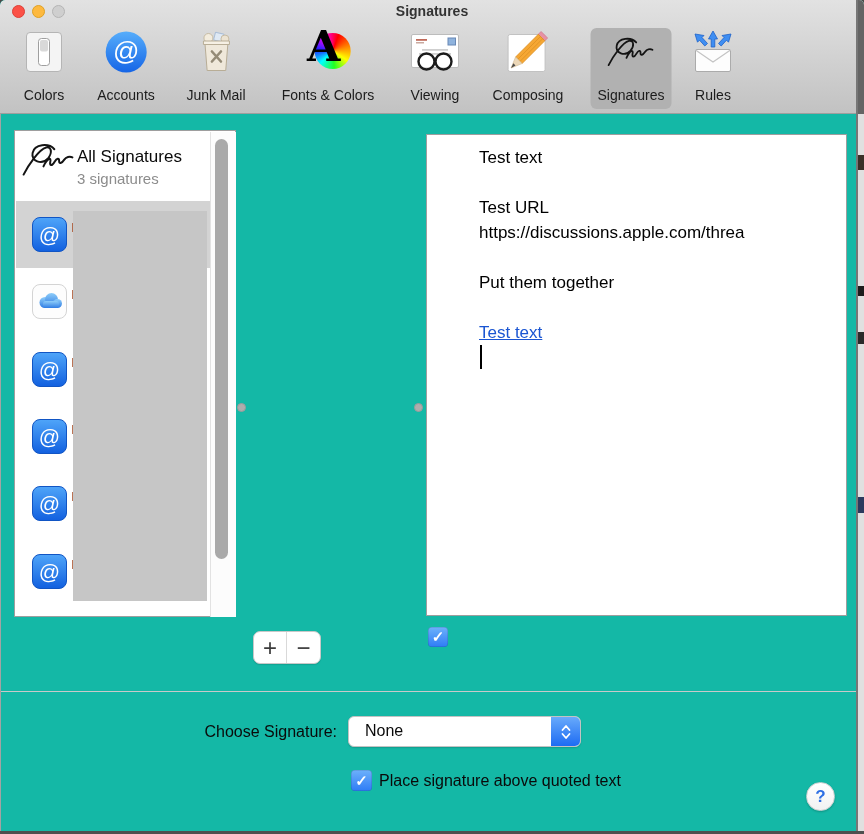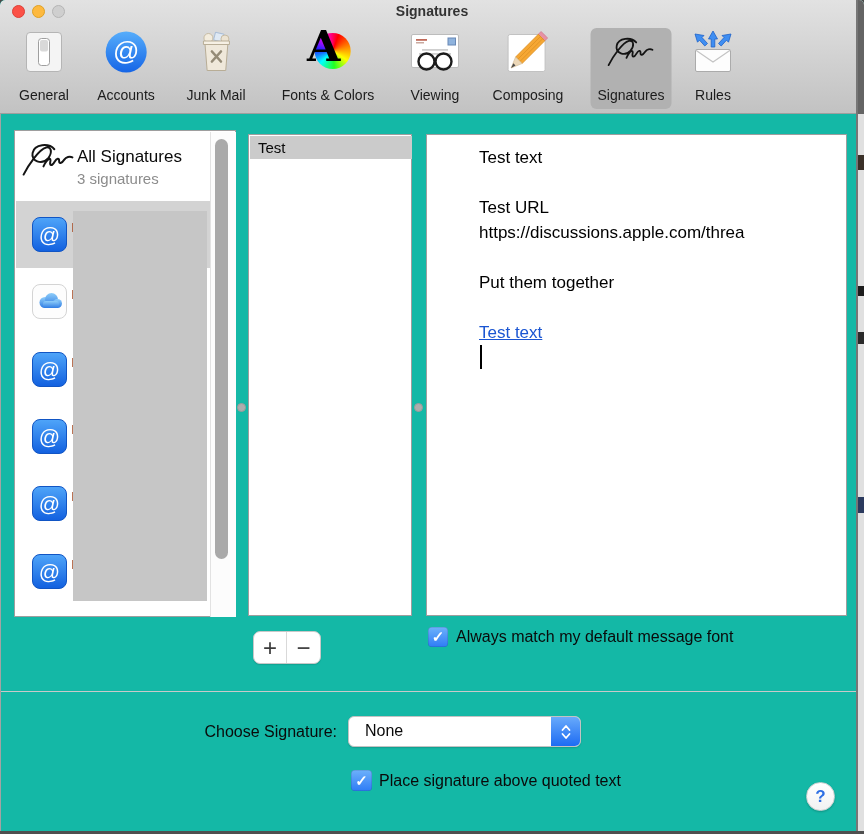--- a/index.html
+++ b/index.html
@@ -117,21 +117,21 @@
     </div>
     <div id="toolbar">
         <div class="tb-item" style="left: 44px;">
           <span class="tb-icon">
             <svg width="46" height="46" viewBox="0 0 46 46">
               <rect x="5.5" y="2.5" width="35" height="39" rx="3.5" fill="#f4f4f4" stroke="#b5b5b5"></rect>
               <rect x="17.5" y="8.5" width="11" height="27" rx="3" fill="#fff" stroke="#9f9f9f"></rect>
               <rect x="19" y="10" width="8" height="11.5" rx="2" fill="#d9d9d9"></rect>
             </svg>
           </span>
-          <span class="tb-label">General</span>
+          <span class="tb-label">Colors</span>
         </div>
         <div class="tb-item" style="left: 126px;">
           <span class="tb-icon">
             <svg width="46" height="46" viewBox="0 0 46 46">
               <defs>
                 <linearGradient id="accg" x1="0" y1="0" x2="0" y2="1">
                   <stop offset="0" stop-color="#56adfb"></stop>
                   <stop offset="1" stop-color="#1565e6"></stop>
                 </linearGradient>
               </defs>
@@ -313,23 +313,20 @@
     <div id="redaction"></div>
     <div id="lp-scroll-sep"></div>
     <div id="lp-scroll-track">
       <div id="lp-scroll-thumb"></div>
     </div>
   </div>
 
   <div class="split-dot" style="left:237px; top:403px;"></div>
   <div class="split-dot" style="left:414px; top:403px;"></div>
 
-  <div class="panel" id="mid-panel">
-      <div class="sig-item selected" style="top: 1px;">Test</div>
-    </div>
 
   <div class="panel" id="right-panel">
     <div id="editor">
         <div class="ed-line"><span>Test text</span></div>
         <div class="ed-line"></div>
         <div class="ed-line"><span>Test URL</span></div>
         <div class="ed-line"><span>https://discussions.apple.com/threa</span></div>
         <div class="ed-line"></div>
         <div class="ed-line"><span>Put them together</span></div>
         <div class="ed-line"></div>
@@ -339,21 +336,20 @@
         </div>
       </div>
   </div>
 
   <div id="addrem">
     <div class="seg" id="seg-add">+</div>
     <div class="seg" id="seg-rem">−</div>
   </div>
 
   <span class="cb" id="cb-font"></span>
-  <div id="cb-font-label">Always match my default message font</div>
 
   <div id="hsep"></div>
 
   <div id="choose-label">Choose Signature:</div>
   <div id="popup">
     <span id="popup-value">None</span>
     <span id="popup-cap">
       <svg width="12" height="18" viewBox="0 0 12 18">
           <path d="M2.5 7L6 3l3.5 4M2.5 11L6 15l3.5-4" fill="none" stroke="#fff" stroke-width="1.8" stroke-linecap="round" stroke-linejoin="round"></path>
         </svg>

